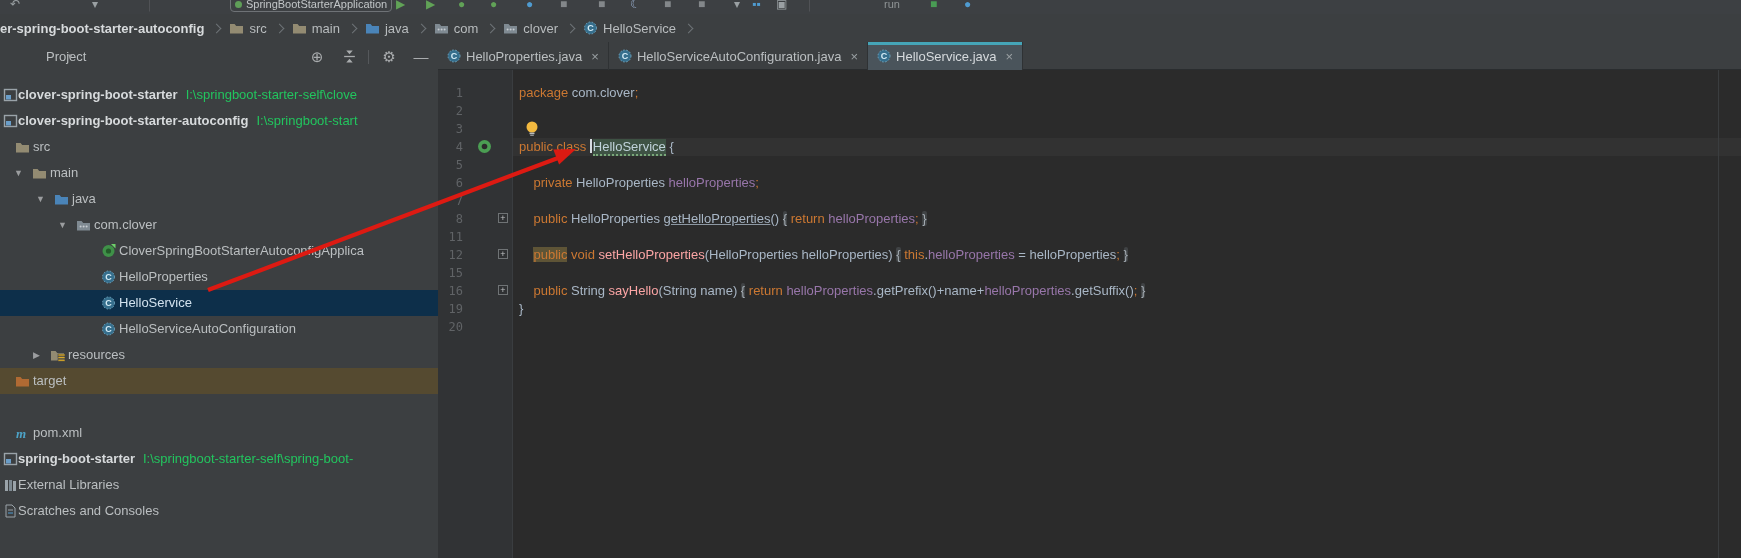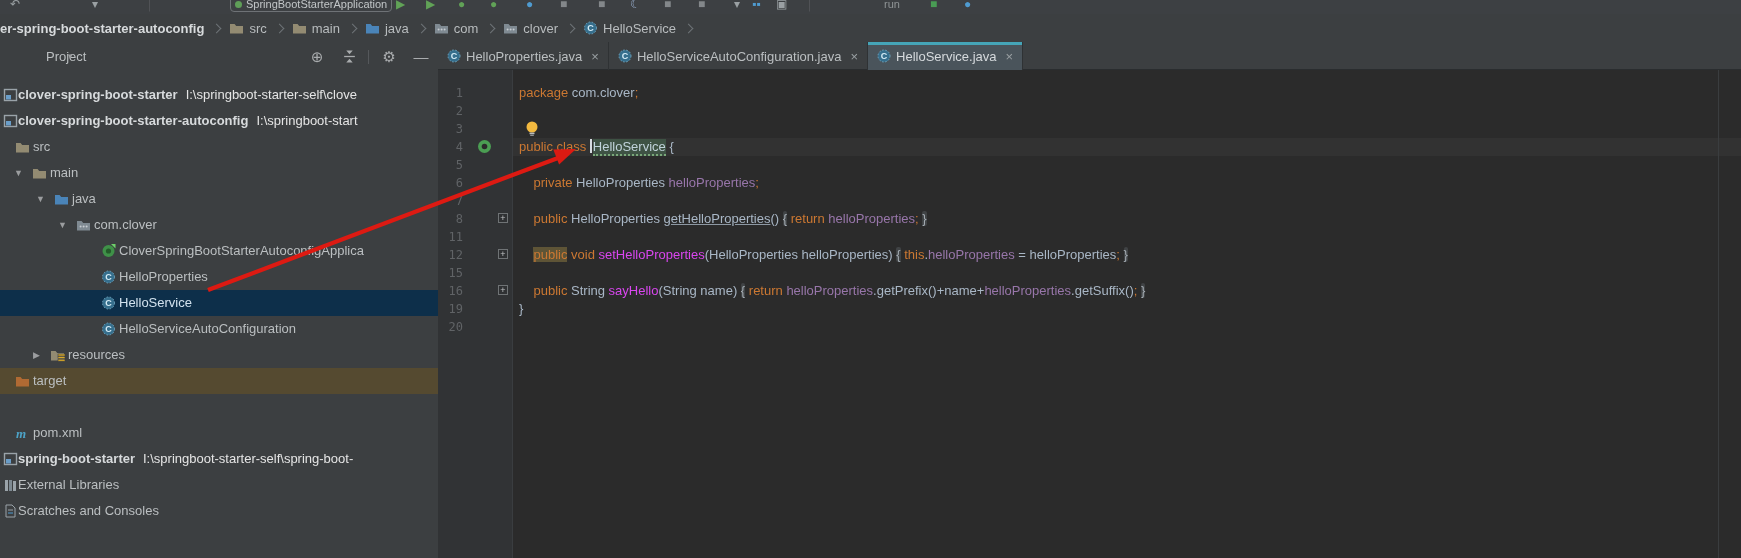--- a/index.html
+++ b/index.html
@@ -32,21 +32,21 @@
   .pp-ic{position:absolute;top:6px;width:18px;height:18px;color:#a9acae;font-size:15px;line-height:18px;text-align:center;}
   .pp-divider{position:absolute;left:368px;top:8px;width:1px;height:14px;background:#55585b;}
   .tree{position:absolute;left:0;top:40px;width:438px;height:476px;}
   .tree-row{position:absolute;left:0;width:438px;height:26px;font-size:13px;color:#bbbfc1;}
   .tree-row.selected{background:#0d2f4a;color:#d2e2ee;}
   .tree-row.excluded{background:#554a30;}
   .tr-arrow{position:absolute;top:8px;font-size:9px;color:#9b9d9f;line-height:10px;}
   .tr-icon{position:absolute;top:6px;width:15px;height:14px;}
   .tr-label{position:absolute;top:5px;white-space:nowrap;}
   .tr-label b{font-weight:700;color:#d7dadc;}
-  .tr-path{color:#e5e5e5;font-weight:400;margin-left:8px;margin-top:30px;}
+  .tr-path{color:#22c55e;font-weight:400;margin-left:8px;margin-top:30px;}
   
   .editor{position:absolute;left:438px;top:0;width:1303px;height:516px;background:#2b2b2b;}
   .tabbar{position:absolute;left:0;top:0;width:1303px;height:28px;background:#3c3f41;display:flex;
           border-bottom:1px solid #2a2d2f;box-sizing:border-box;}
   .tab{position:relative;display:flex;align-items:center;gap:5px;padding:0 9px;font-size:13px;color:#bbbfc1;
        border-right:1px solid #2f3234;box-sizing:border-box;height:28px;}
   .tab .close{color:#9aa0a3;font-size:13px;margin-left:4px;}
   .tab.active{background:#4a545b;color:#d6dadd;}
   .tab.active::before{content:"";position:absolute;left:0;top:0;right:0;height:3px;background:#45a5b8;}
   .tab-icon{display:inline-flex;width:14px;height:14px;}
@@ -59,21 +59,21 @@
            color:#c0c3c5;font-size:9px;line-height:9px;text-align:center;box-sizing:border-box;}
   .code-line{position:absolute;left:81px;height:18px;line-height:18px;white-space:pre;
              font-family:Liberation Sans, sans-serif;font-size:13px;color:#a9b7c6;}
   .guide{position:absolute;left:1280px;top:0;bottom:0;width:1px;background:#3a3d3f;}
   .bulb{position:absolute;left:86px;width:16px;height:18px;}
   .bean{position:absolute;left:39px;width:15px;height:15px;}
   
   .tk-kw{color:#cc7832;}
   .tk-pl{color:#a9b7c6;}
   .tk-fd{color:#9876aa;}
-  .tk-mth{color:#d946ef;}
+  .tk-mth{color:#fca5a5;}
   .tk-decl{color:#a9b7c6;text-decoration:underline;text-decoration-color:#8d98a3;}
   .tk-fbr{background:#404345;color:#a3abb2;border-radius:2px;}
   .tk-kwhl{background:#5e5436;color:#cc7832;}
   .tk-idhl{background:#3e5244;color:#c0d2da;border-bottom:2px dotted #7aa87a;}
   .tk-caret{display:inline-block;width:2px;height:14px;background:#d5dbe0;vertical-align:-2px;margin-right:1px;}
   
   .overlay{position:absolute;left:0;top:0;width:1741px;height:558px;pointer-events:none;z-index:50;}
   .anno-text{position:absolute;left:731px;top:124px;font-size:20px;font-weight:700;color:#df241b;
              letter-spacing:2px;white-space:nowrap;font-family:"DejaVu Sans",sans-serif;}
 </style>

